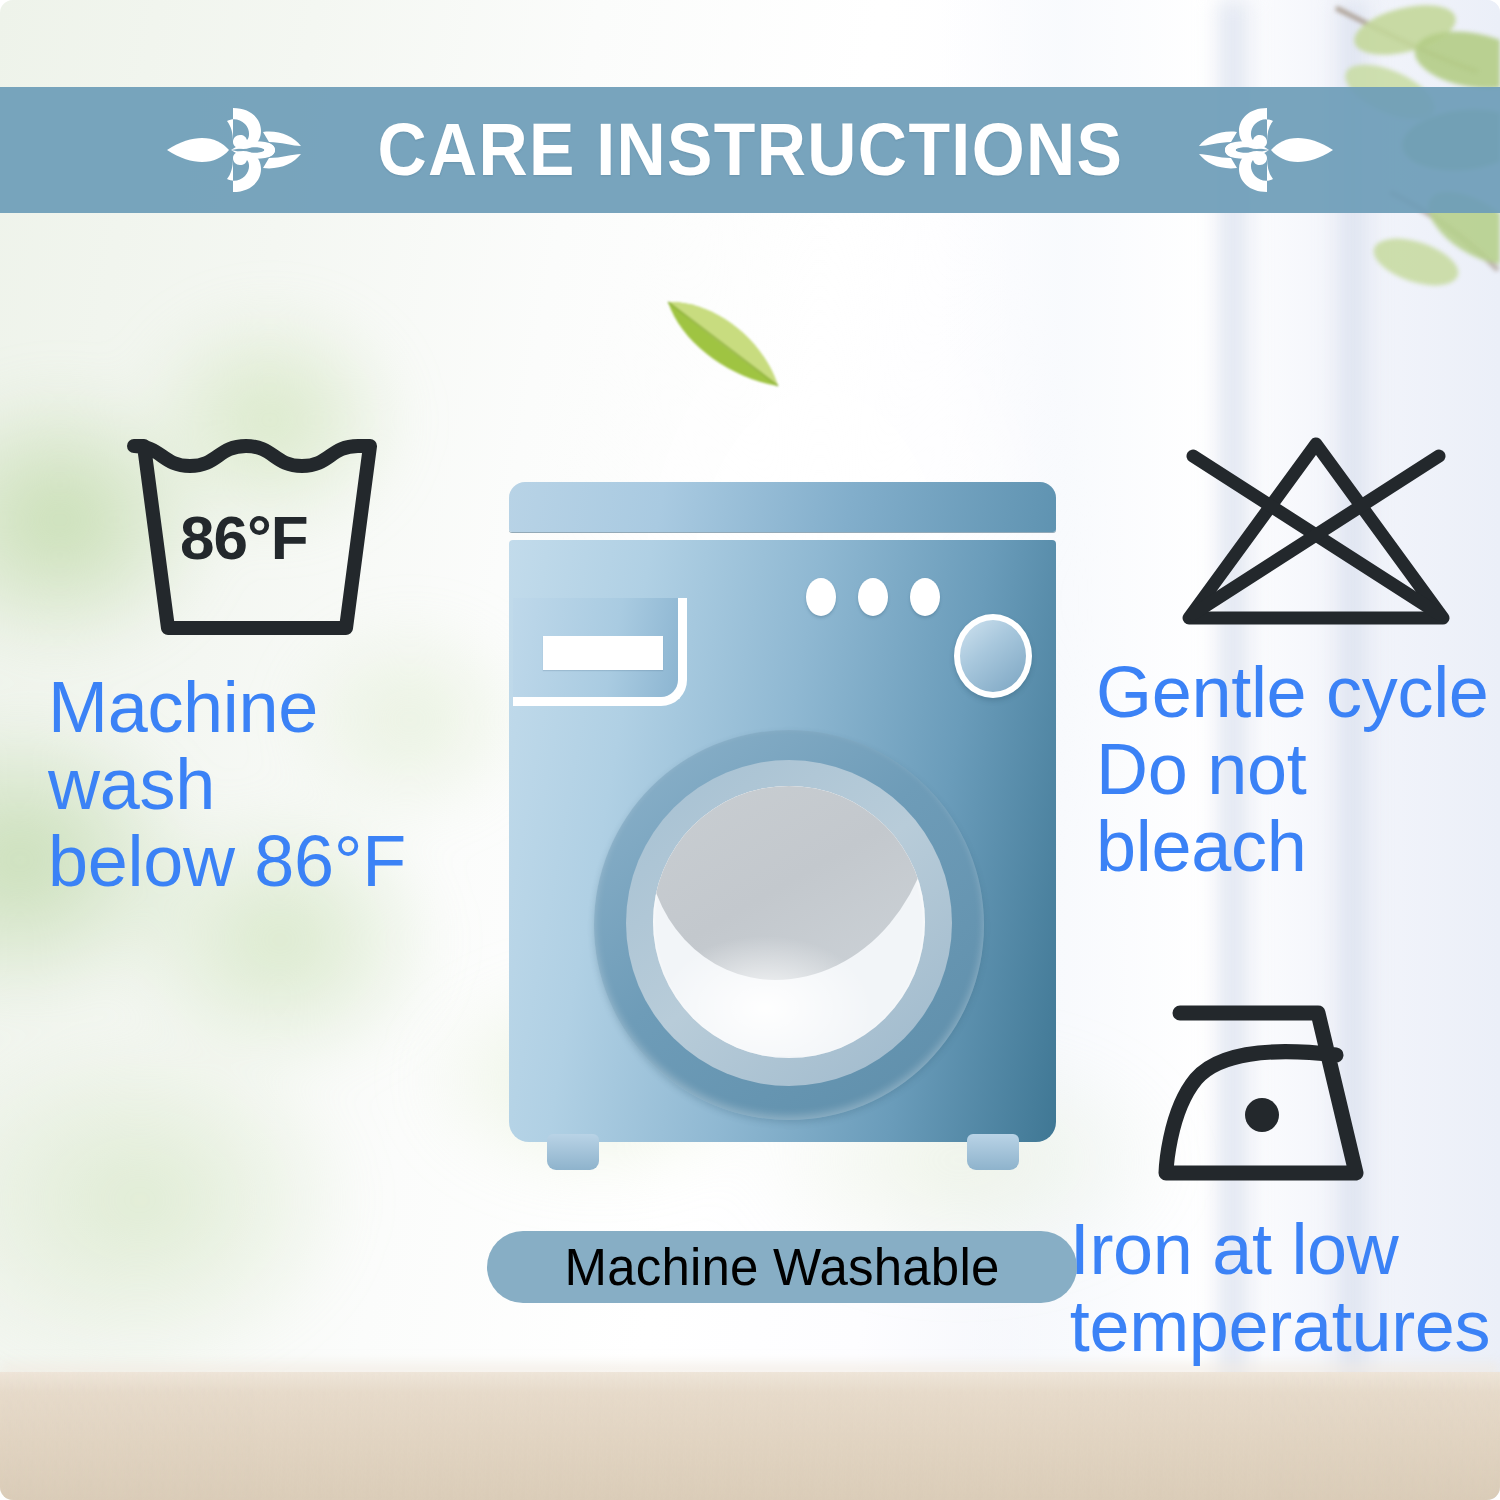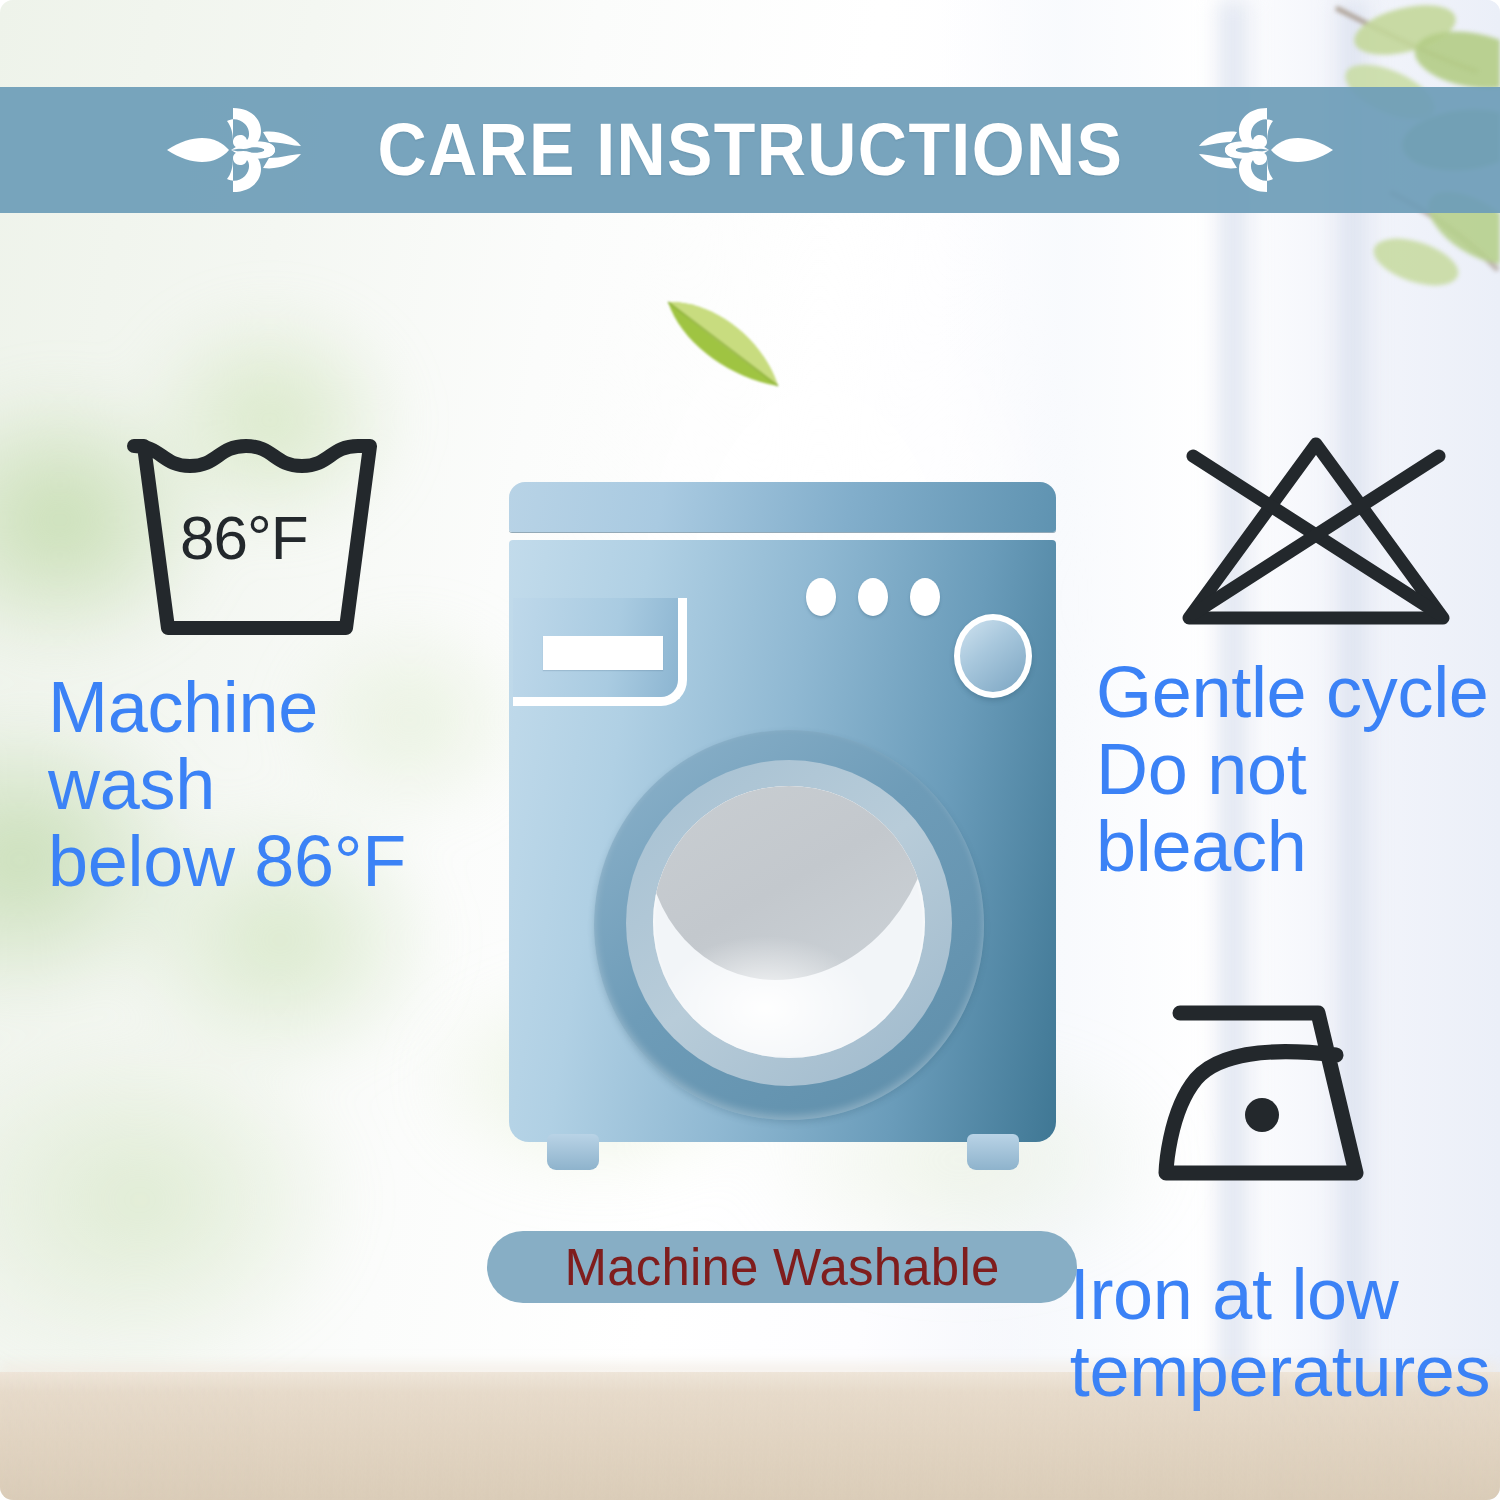--- a/index.html
+++ b/index.html
@@ -82,25 +82,25 @@
   .cell{position:absolute;display:flex;flex-direction:column;align-items:center;}
   .cell .sym{display:flex;align-items:center;justify-content:center;}
   .cap{
     text-align:left;color:#3b82f6;font-size:72px;line-height:1.07;
     font-family:"Liberation Sans","DejaVu Sans",sans-serif;white-space:pre-line;
     letter-spacing:-.3px;
   }
   #cell-wash{left:48px;top:432px;width:430px;}
   #cell-bleach{left:1096px;top:432px;width:440px;}
   #cell-dry{left:60px;top:995px;width:430px;}
-  #cell-iron{left:1060px;top:995px;width:440px;gap:45px;}
+  #cell-iron{left:1060px;top:995px;width:440px;}
   #cell-wash .cap,#cell-bleach .cap{margin-top:22px;}
   #cell-dry .cap,#cell-iron .cap{margin-top:16px;}
   .tub-temp{
-    position:absolute;color:#23282c;font-size:62px;font-weight:400;
+    position:absolute;color:#23282c;font-size:62px;font-weight:700;
     letter-spacing:-1px;
   }
 
   
   #washer{position:absolute;left:505px;top:482px;width:555px;height:680px;}
   #w-lid{
     position:absolute;left:4px;top:0;width:547px;height:50px;border-radius:16px 16px 3px 3px;
     background:linear-gradient(100deg,#b8d3e6 0%,#a9cae1 28%,#82aecb 62%,#5f93b1 100%);
     box-shadow:0 1px 0 rgba(60,100,125,.55);
   }
@@ -153,21 +153,21 @@
         background:linear-gradient(180deg,#b9d3e6,#8eb3cc);top:652px;}
   #foot-l{left:42px;}
   #foot-r{left:462px;}
 
   
   #badge{
     position:absolute;left:487px;top:1231px;width:590px;height:72px;border-radius:36px;
     background:#87aec5;display:flex;align-items:center;justify-content:center;
   }
   #badge-label{
-    color:#7f1d1d;font-size:51px;letter-spacing:.2px;line-height:1;
+    color:#000000;font-size:51px;letter-spacing:.2px;line-height:1;
     font-family:"Liberation Sans","DejaVu Sans",sans-serif;
   }
 </style>
 </head>
 <body>
 
 <div id="stage">
 
   <div class="bg-layer bg-base"></div>
   <div class="bg-curtain"></div>

